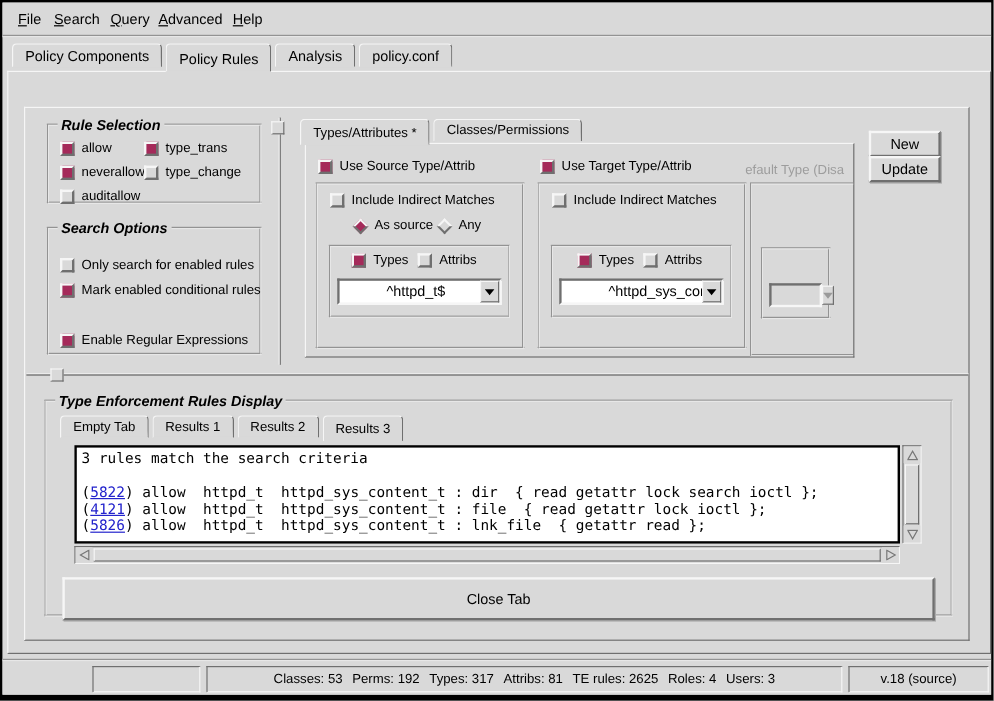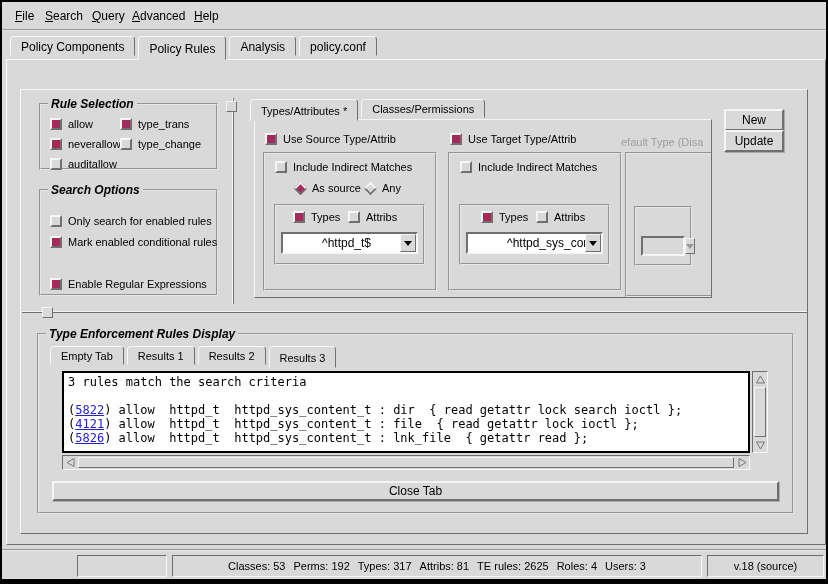--- a/index.html
+++ b/index.html
@@ -277,21 +277,21 @@
           </svg>
       </span>
       <span class="sthumb"></span>
       <span class="sbtn">
         <svg width="9" height="9">
             <polygon points="1,0.5 8,4.5 1,8.5" fill="#d9d9d9" stroke="#777"></polygon>
           </svg>
       </span>
     </div>
 
-    <div class="btn" style="left:13px;top:146px;width:727px;height:20px">Close Tab</div>
+    <div class="btn" style="left:13px;top:146px;width:727px;height:36px">Close Tab</div>
   </div>
 
   <div class="statusbar">
     <div class="spanel" style="left:75px;width:90px"></div>
     <div class="spanel" style="left:170px;width:530px">
       <span class="stats">
         <span>Classes: 53</span>
         <span>Perms: 192</span>
         <span>Types: 317</span>
         <span>Attribs: 81</span>

